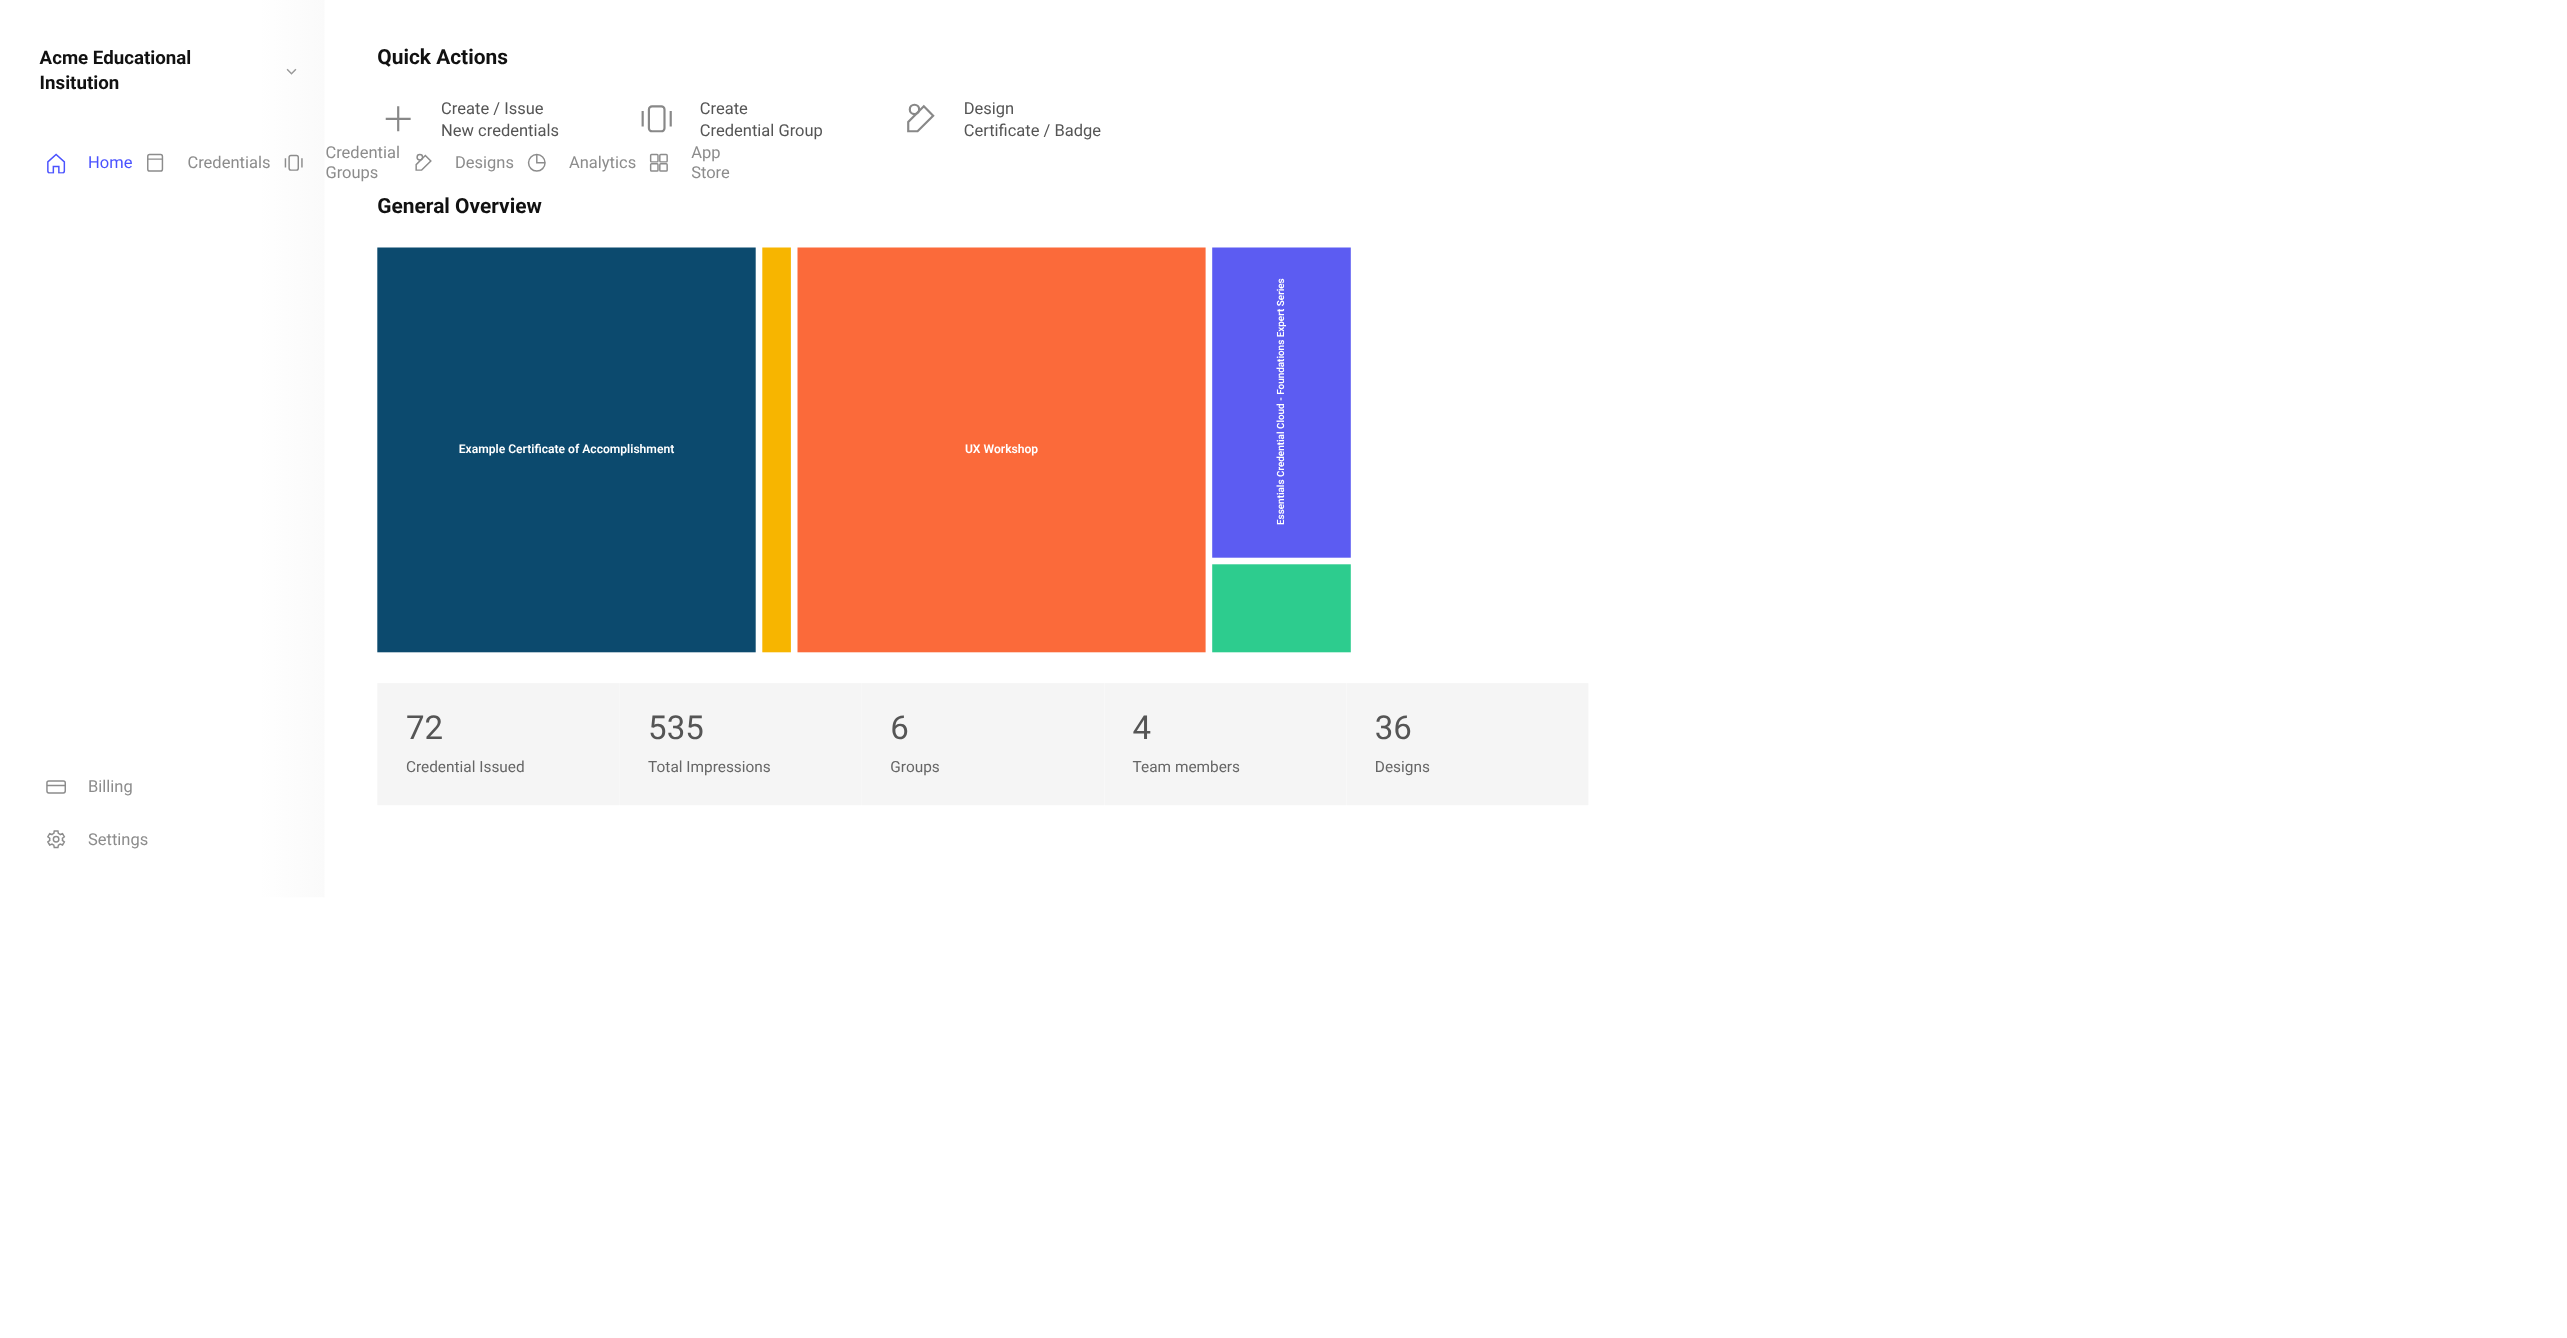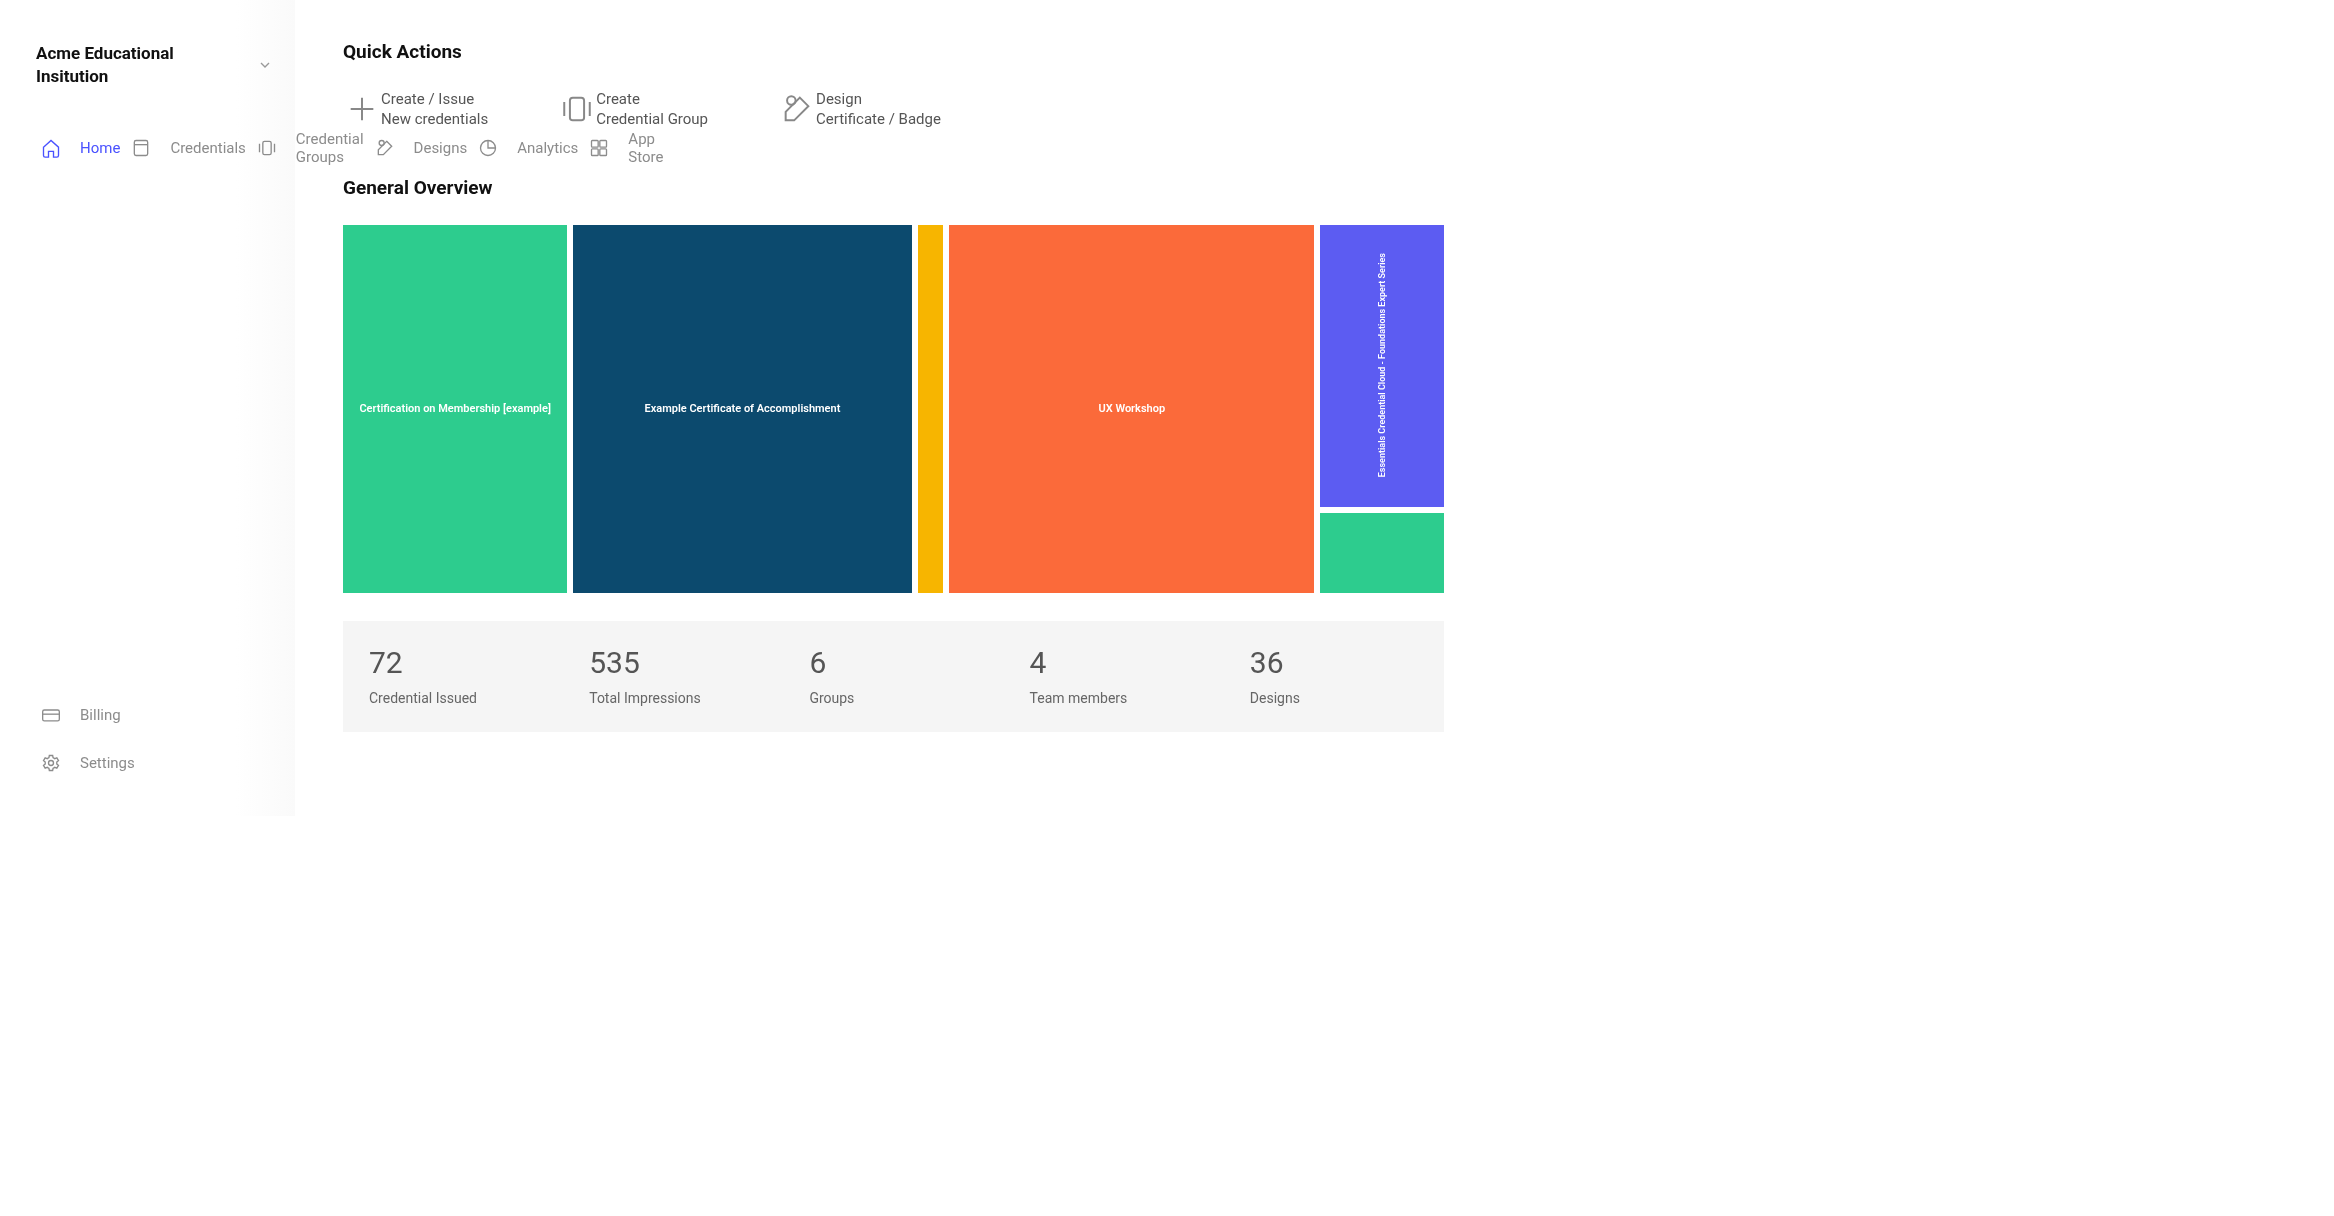--- a/index.html
+++ b/index.html
@@ -58,21 +58,22 @@
   color: #111;
   margin-bottom: 26px;
 }
 .quick-actions {
   display: flex;
   gap: 70px;
   margin-bottom: 46px;
 }
 .qa-item {
   display: flex;
-  align-items: center;
+  align-items: flex-start;
+  gap: 20px;
   cursor: pointer;
 }
 .qa-icon {
   width: 38px; height: 38px;
   display:flex; align-items:center; justify-content:center;
   color: #888;
 }
 .qa-text { display:flex; flex-direction:column; line-height:1.35; font-size:15px; color:#555; }
 
 .treemap {
@@ -234,23 +235,20 @@
         <div class="qa-text">
           <span>Design</span>
           <span>Certificate / Badge</span>
         </div>
       </div>
     </div>
 
     <h2 class="section-title">General Overview</h2>
 
     <div class="treemap">
-      <div class="tm-block" style="background:#2dcc8e;width:228px;">
-        <span>Certification on Membership [example]</span>
-      </div>
       <div class="tm-block" style="background:#0c4a6e;width:344px;">
         <span>Example Certificate of Accomplishment</span>
       </div>
       <div class="tm-block" style="background:#f7b500;width:26px;">
         <span class="tm-vert"></span>
       </div>
       <div class="tm-block" style="background:#fb6a3a;width:371px;">
         <span>UX Workshop</span>
       </div>
       <div class="tm-right" style="width:126px;">

